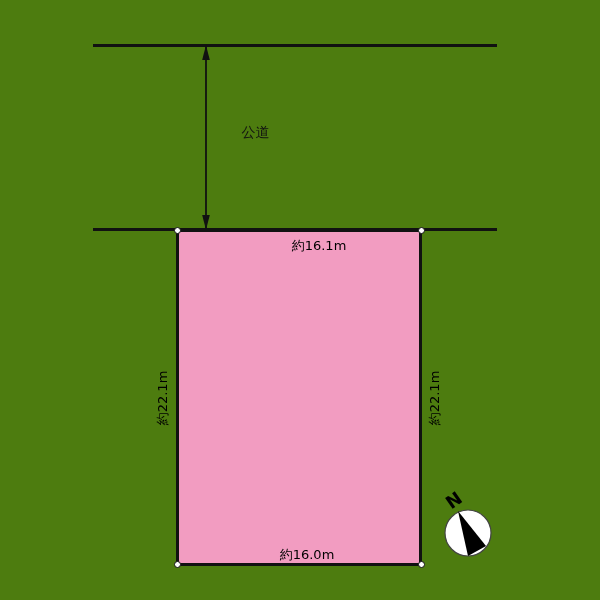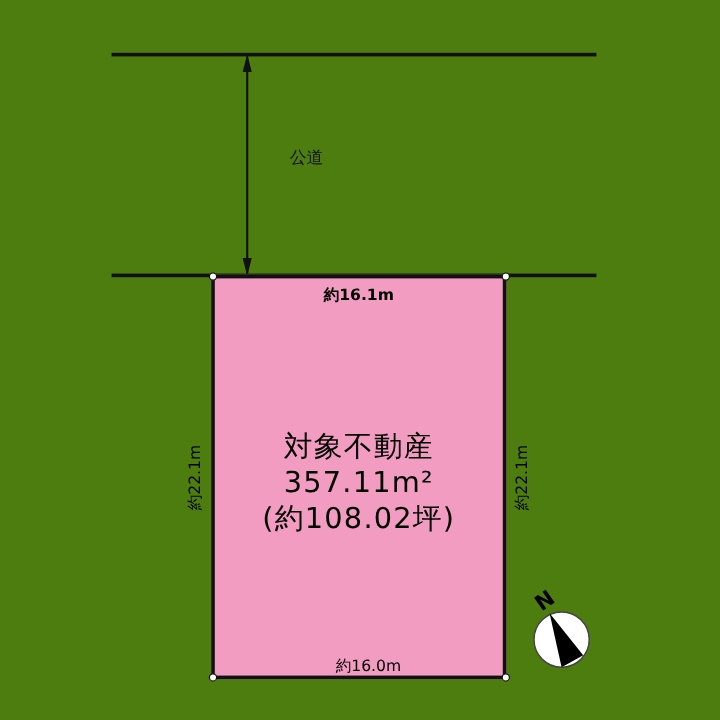--- a/index.html
+++ b/index.html
@@ -75,21 +75,22 @@
     position: absolute;
     color: #000000;
     font-size: 13px;
     white-space: nowrap;
   }
   .dim-top {
     left: 176px;
     top: 237px;
     width: 246px;
     text-align: center;
-    font-weight: bold;
+    font-weight: normal;
+    padding-left: 20px;
   }
   .dim-bottom {
     left: 176px;
     top: 546px;
     width: 262px;
     text-align: center;
   }
   .dim-left {
     left: 163px;
     top: 398px;
@@ -140,25 +141,20 @@
     <div>公道</div>
   </div>
 
   <div class="parcel"></div>
 
   <div class="dim dim-top">約16.1m</div>
   <div class="dim dim-bottom">約16.0m</div>
   <div class="dim dim-left">約22.1m</div>
   <div class="dim dim-right">約22.1m</div>
 
-  <div class="parcel-label">
-    <div>対象不動産</div>
-    <div>357.11m²</div>
-    <div>(約108.02坪)</div>
-  </div>
 
   <div class="corner-dot" style="left:174px; top:227px;"></div>
   <div class="corner-dot" style="left:418px; top:227px;"></div>
   <div class="corner-dot" style="left:174px; top:561px;"></div>
   <div class="corner-dot" style="left:418px; top:561px;"></div>
 
   <svg class="compass-svg" viewBox="0 0 70 92">
     <circle cx="33" cy="50" r="23" fill="#ffffff" stroke="#444444" stroke-width="1.2"></circle>
     <polygon points="23,28 33,73 51,63" fill="#000000"></polygon>
     <text id="compass-n" x="11" y="24" font-size="18" font-weight="bold" fill="#000000" transform="rotate(-35 18 17)">N</text>

